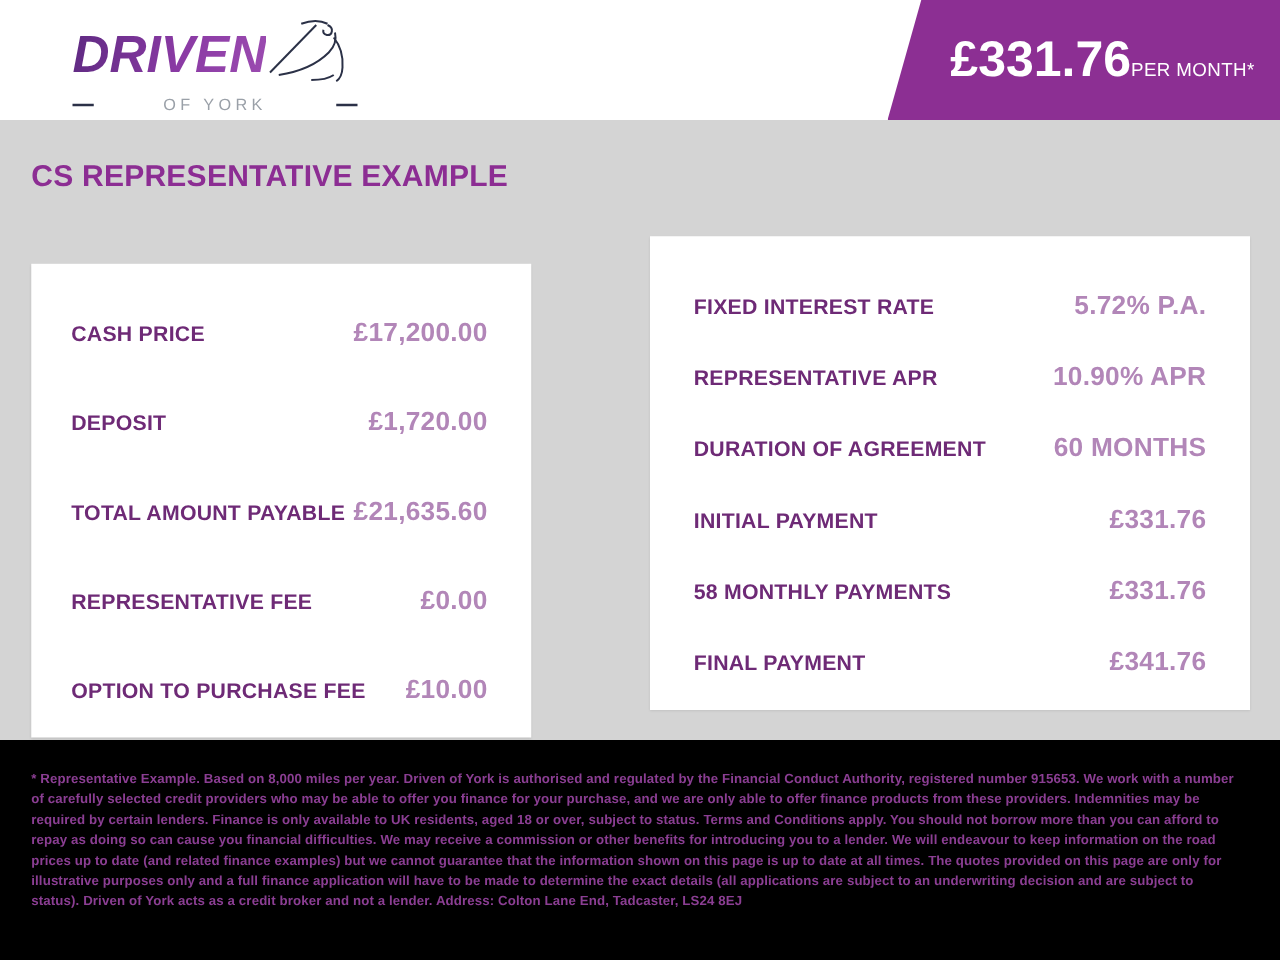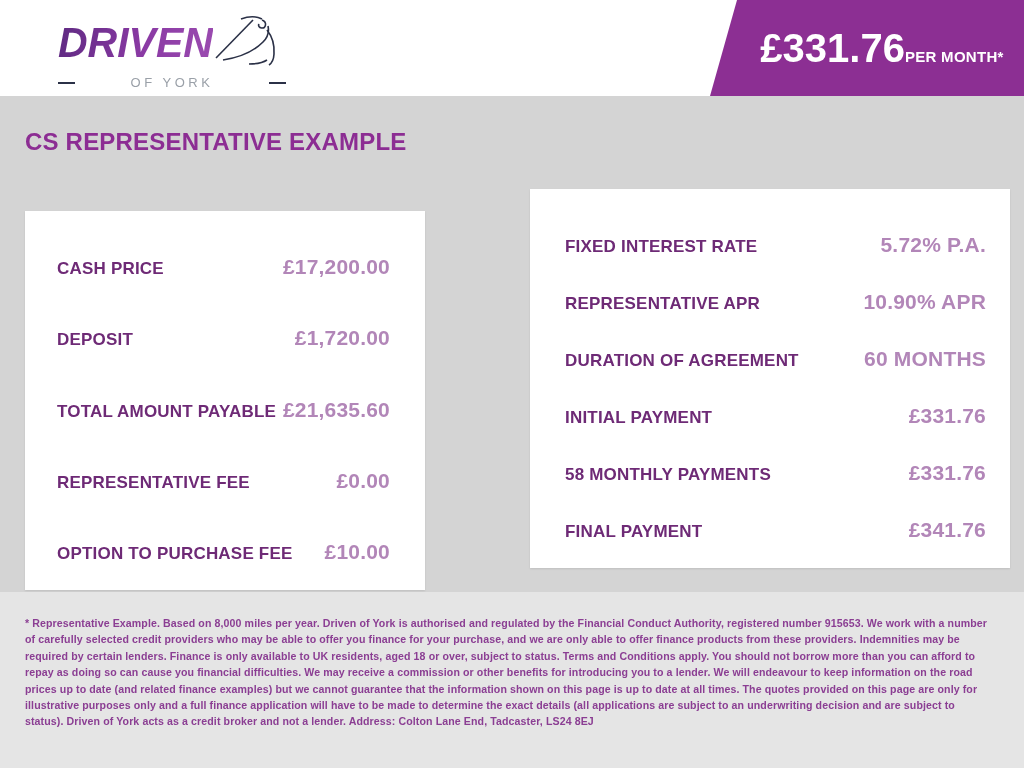--- a/index.html
+++ b/index.html
@@ -88,21 +88,21 @@
     padding-left:30px;
     color:#fff;
   }
   .price-amount{
     font-size:40px;
     font-weight:700;
     letter-spacing:0px;
   }
   .price-period{
     font-size:15px;
-    font-weight:700;
+    font-weight:400;
     margin-top:16px;
     letter-spacing:0.3px;
   }
 
   
   .main{
     position:absolute;
     top:96px;left:0;
     width:1024px;height:496px;
     background:var(--bg-gray);
@@ -120,21 +120,21 @@
     top:93px;
     height:379px;
     background:#ffffff;
     box-shadow:0 1px 2px rgba(0,0,0,0.10);
     display:flex;
     flex-direction:column;
     justify-content:space-between;
     padding:44px 35px 26px 32px;
   }
   .card.left{left:25px;width:400px;margin-top:22px;}
-  .card.right{left:520px;width:480px;padding-left:35px;padding-right:24px;margin-left:10px;}
+  .card.right{left:520px;width:480px;padding-left:35px;padding-right:35px;}
   .fin-row{
     display:flex;
     align-items:baseline;
     justify-content:space-between;
   }
   .fin-label{
     font-size:17px;
     font-weight:700;
     color:var(--label-purple);
     letter-spacing:0.2px;
@@ -146,21 +146,21 @@
     color:var(--value-mauve);
     letter-spacing:0.2px;
     white-space:nowrap;
   }
 
   
   .footer{
     position:absolute;
     top:592px;left:0;
     width:1024px;height:176px;
-    background:#e5e5e5;
+    background:#000000;
   }
   .disclaimer{
     position:absolute;
     left:25px;top:23px;
     width:966px;
     font-size:10.6px;
     line-height:16.4px;
     font-weight:700;
     color:var(--disclaimer-purple);
     letter-spacing:0.1px;

